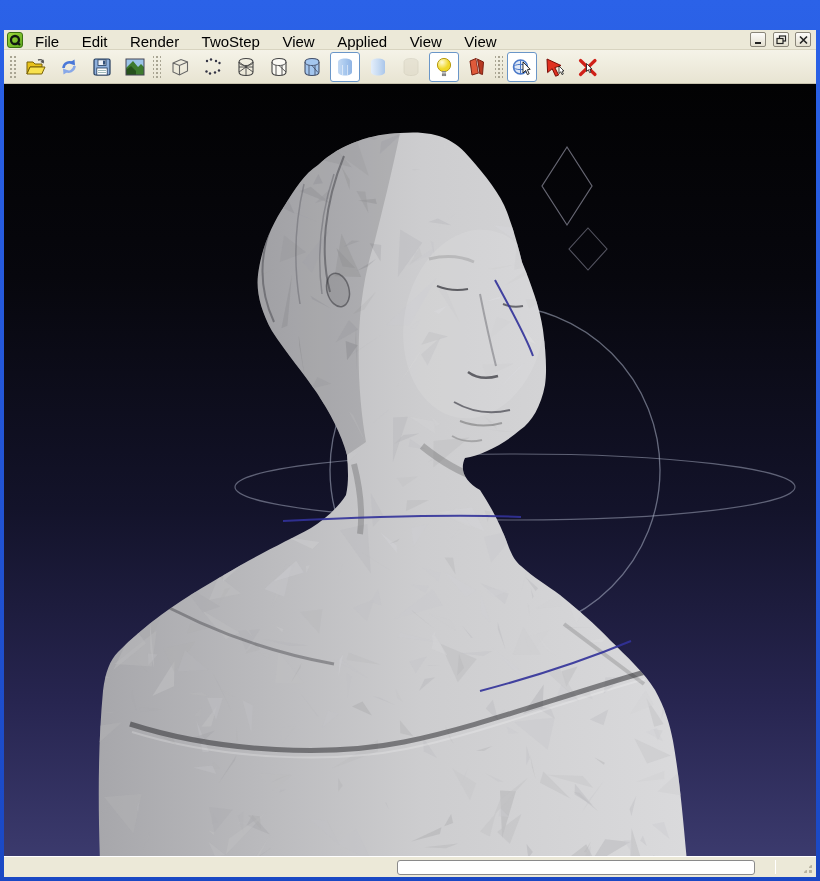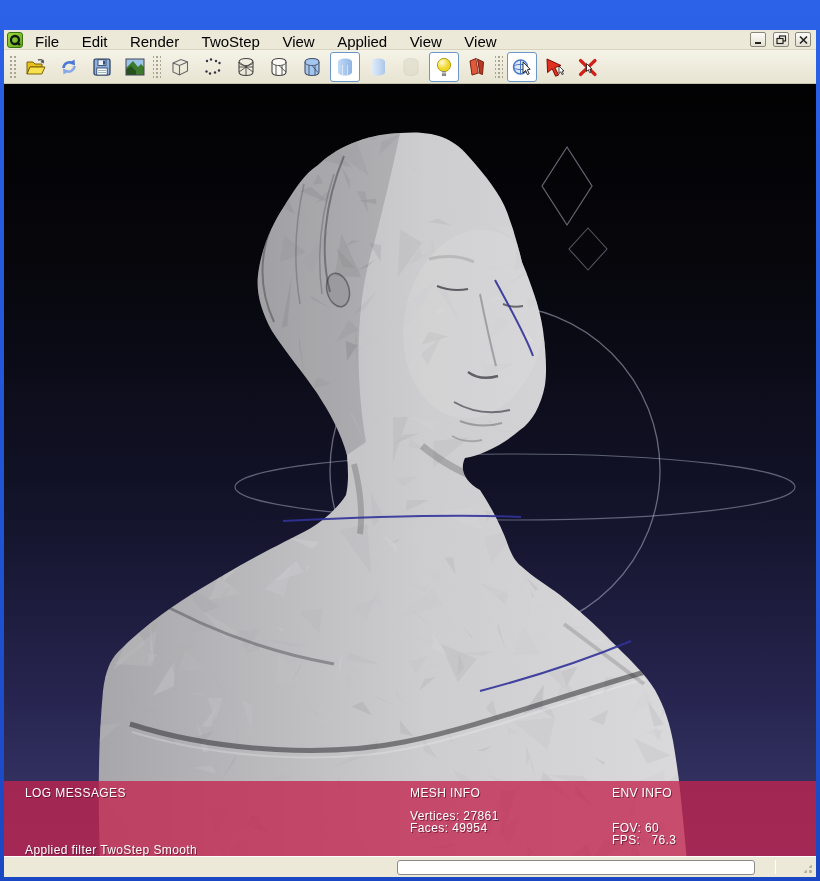--- a/index.html
+++ b/index.html
@@ -719,30 +719,20 @@
         </g>
       </g>
 
       <g stroke="#32329a" stroke-width="2" fill="none" opacity=".9">
         <path d="M491,196 C505,222 522,252 529,272"></path>
         <path d="M279,437 C360,433 450,430 517,433"></path>
         <path d="M476,607 Q560,585 627,557"></path>
       </g>
     </svg>
 
-    <div class="overlay">
-      <div class="ovtext" style="left:21px;top:5px;">LOG MESSAGES</div>
-      <div class="ovtext" style="left:406px;top:5px;">MESH INFO</div>
-      <div class="ovtext" style="left:406px;top:28px;">Vertices: 27861</div>
-      <div class="ovtext" style="left:406px;top:40px;">Faces: 49954</div>
-      <div class="ovtext" style="left:608px;top:5px;">ENV INFO</div>
-      <div class="ovtext" style="left:608px;top:40px;">FOV: 60</div>
-      <div class="ovtext" style="left:608px;top:52px;">FPS:   76.3</div>
-      <div class="ovtext" style="left:21px;top:62px;">Applied filter TwoStep Smooth</div>
-    </div>
   </div>
 
   <div class="statusbar">
     <div class="progress">
         <div class="fill"></div>
       </div>
     <div class="sb-sep"></div>
     <div class="grip-corner"></div>
   </div>
 

